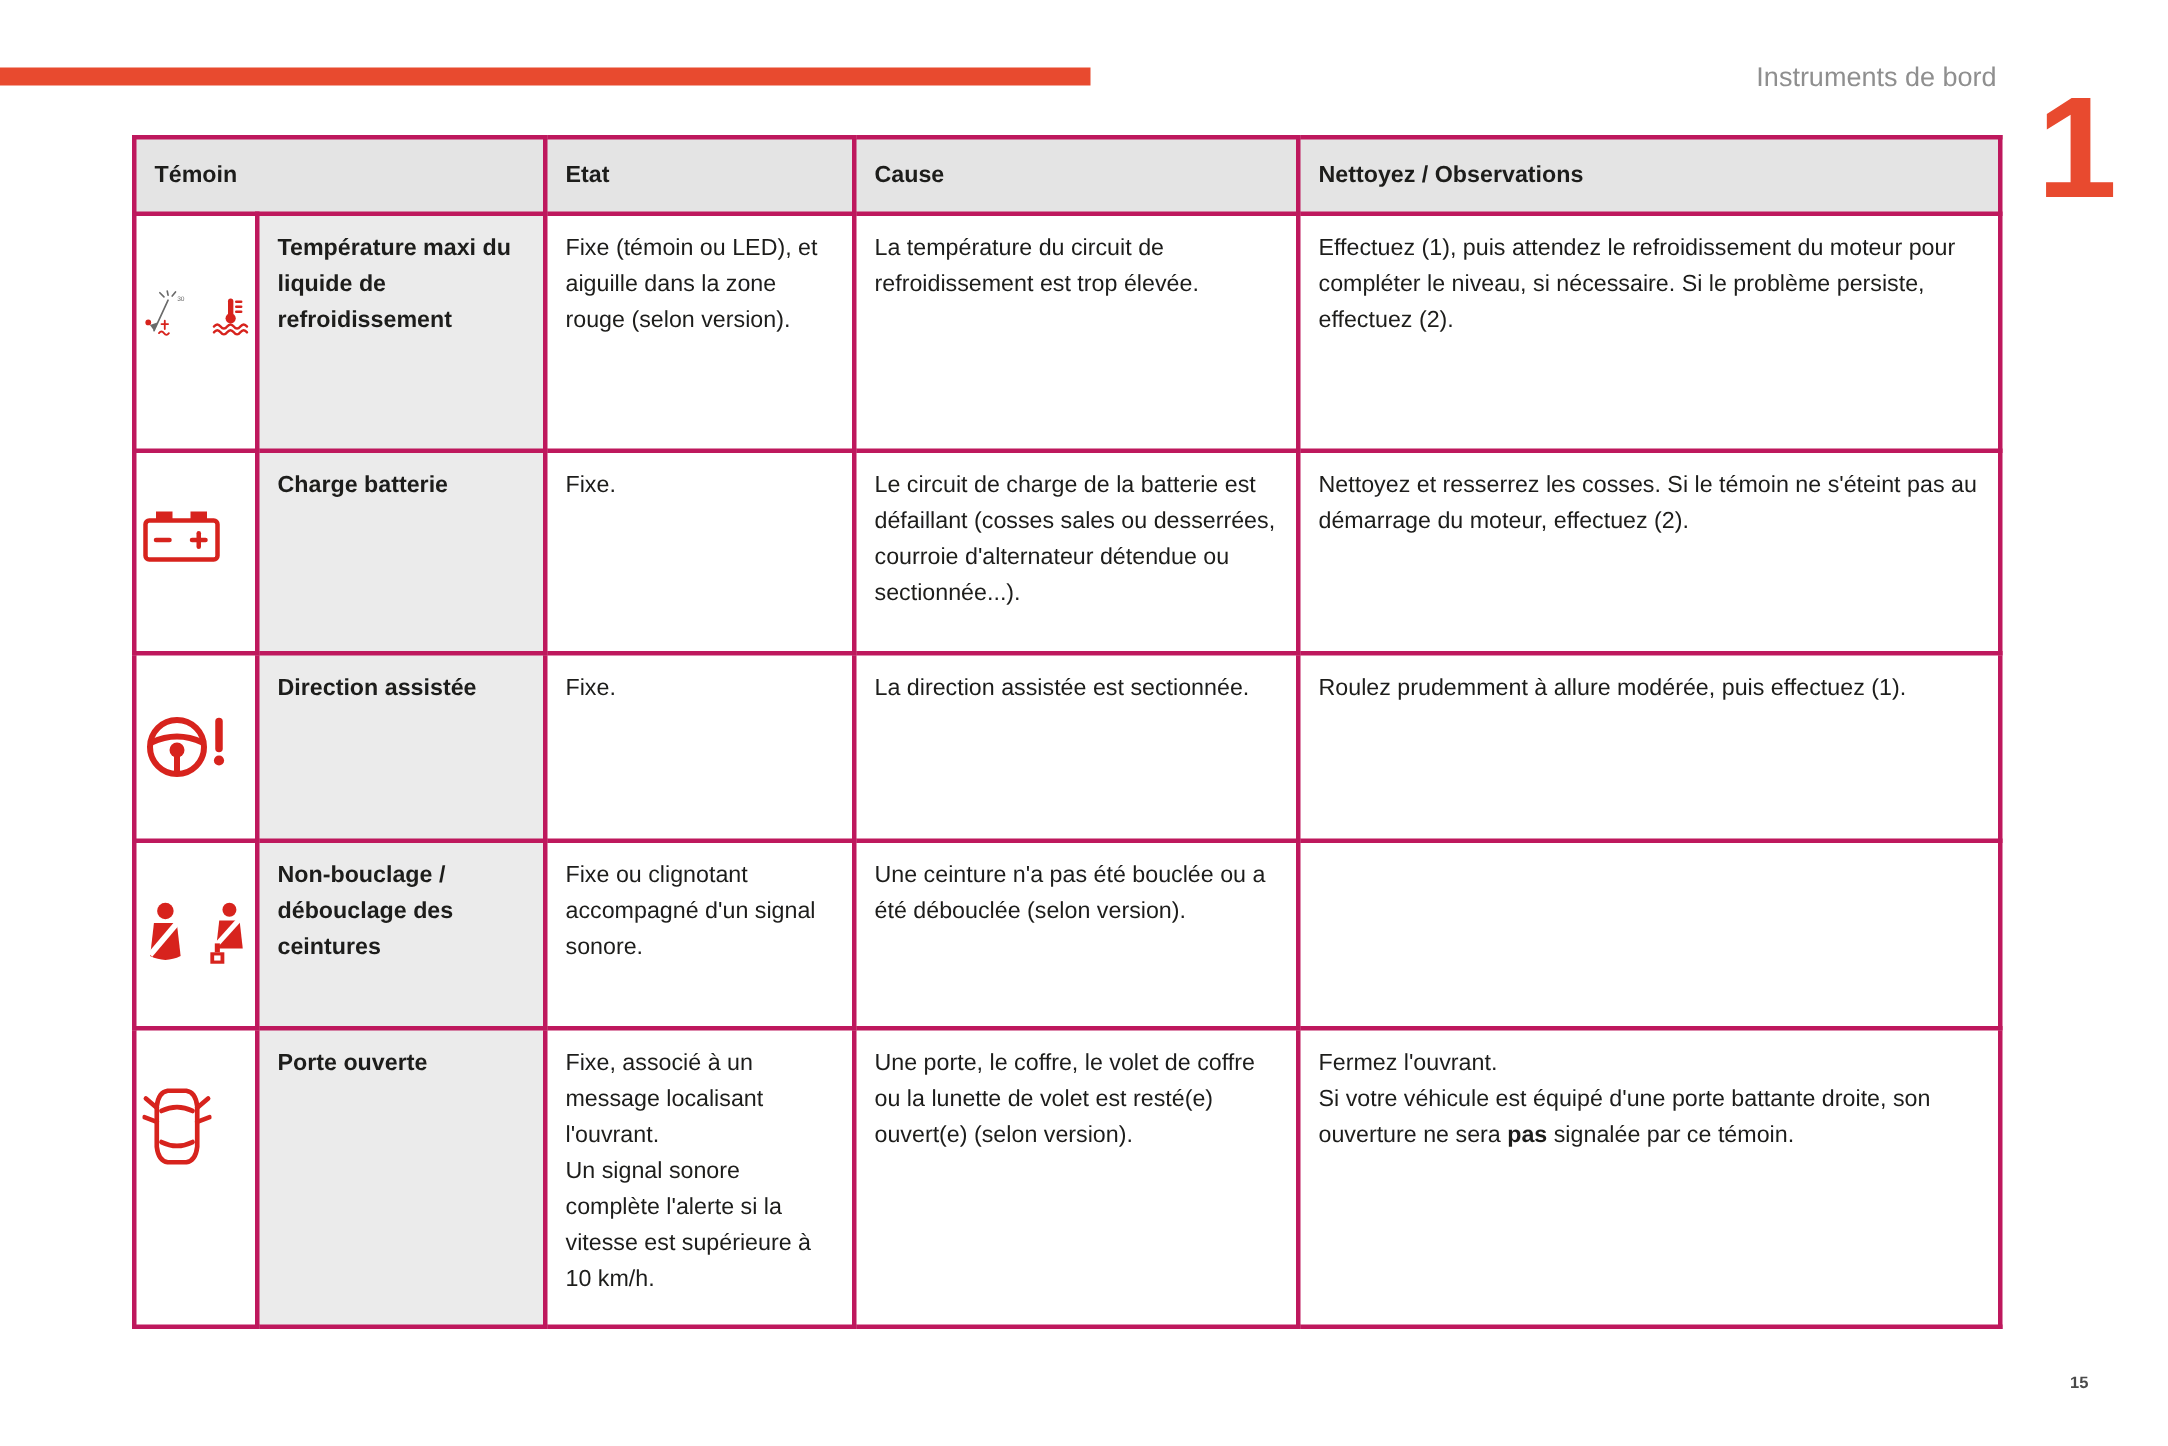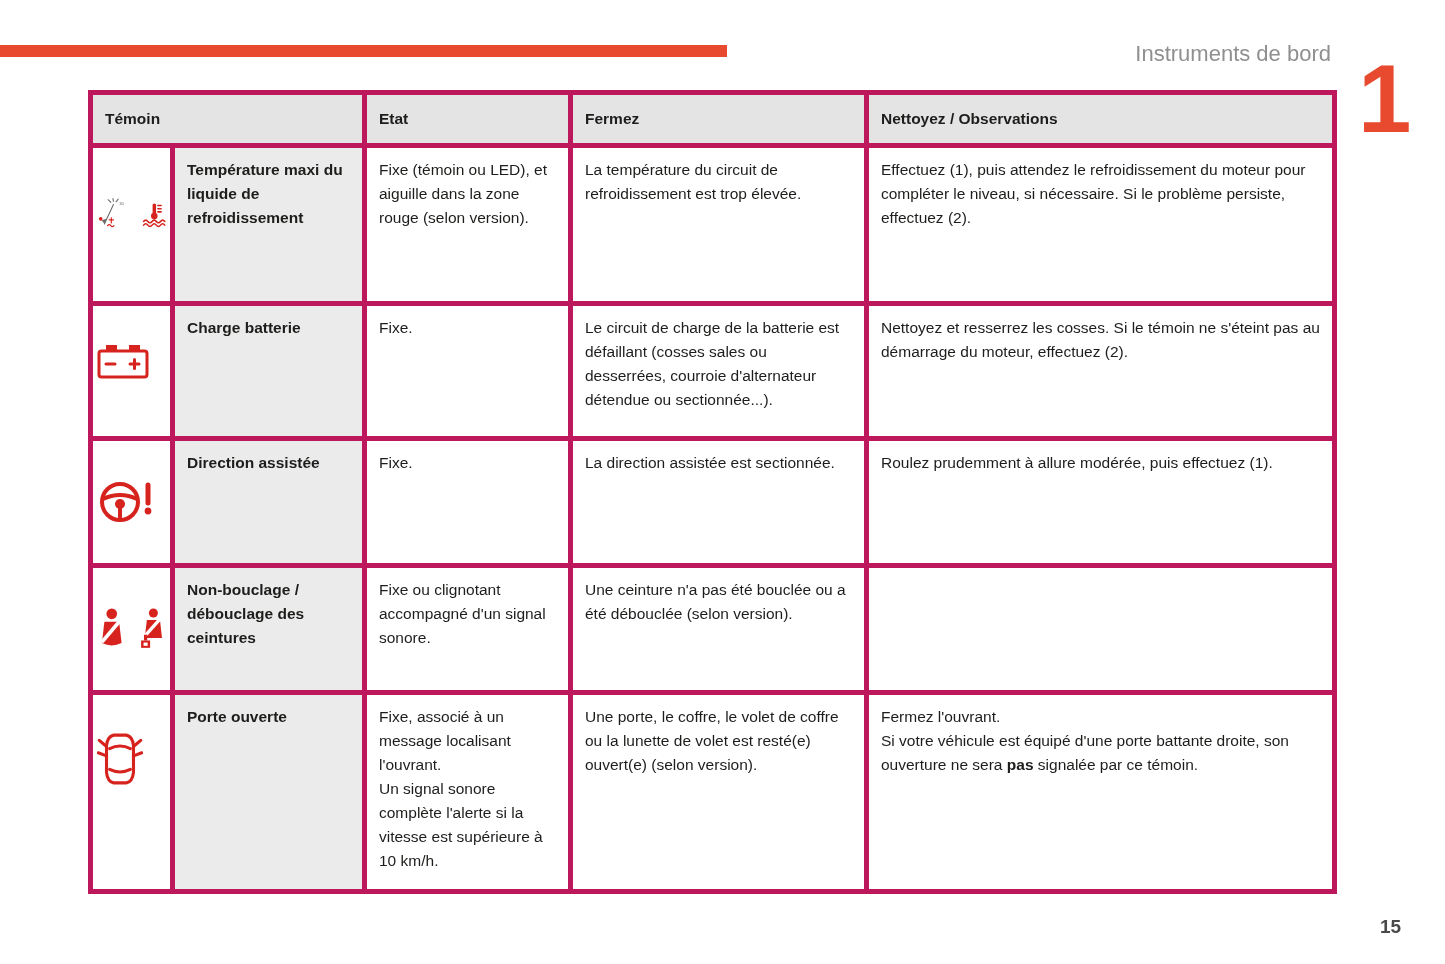--- a/index.html
+++ b/index.html
@@ -13,41 +13,41 @@
   }
   .page { position:absolute; inset:0; }
 
   .top-bar {
     position:absolute; left:0; top:45px;
     width:727px; height:12px;
     background:#e84a2f;
   }
   .header-title {
     position:absolute; top:41px; right:114px;
-    font-size:22px; color:#8f8f8f;
+    font-size:18px; color:#8f8f8f;
   }
   .chapter-num {
     position:absolute; top:56px; left:1358px;
     font-size:96px; font-weight:bold; line-height:0.9;
     color:#e84a2f;
   }
   .page-number {
     position:absolute; top:916px; left:1380px;
-    font-size:19px; font-weight:bold; color:#4a4a4a;
+    font-size:11px; font-weight:bold; color:#4a4a4a;
   }
 
   table.warn-table {
     position:absolute; left:88px; top:90px;
     width:1244px;
     border-collapse:collapse;
     table-layout:fixed;
     font-size:15.5px;
   }
   .warn-table th, .warn-table td {
-    border:5px solid #be185d;
+    border:3px solid #be185d;
     vertical-align:top;
     text-align:left;
     padding:10px 12px;
     line-height:1.55;
     white-space:pre-line;
   }
   .warn-table thead th {
     background:#e4e4e4;
     font-weight:bold;
     padding:12px;
@@ -80,21 +80,21 @@
       <col style="width:82px">
         <col style="width:192px">
         <col style="width:206px">
         <col style="width:296px">
         <col style="width:468px">
     </colgroup>
     <thead>
       <tr style="height:47px">
         <th colspan="2">Témoin</th>
         <th>Etat</th>
-        <th>Fermez</th>
+        <th>Cause</th>
         <th>Nettoyez / Observations</th>
       </tr>
     </thead>
     <tbody>
 
       <tr style="height:158px">
         <td class="icon-cell">
           <div class="icon-stack">
             <svg width="54" height="60" viewBox="0 0 54 62">
               <g stroke="#6a6a6a" stroke-width="2" fill="none" stroke-linecap="round">

